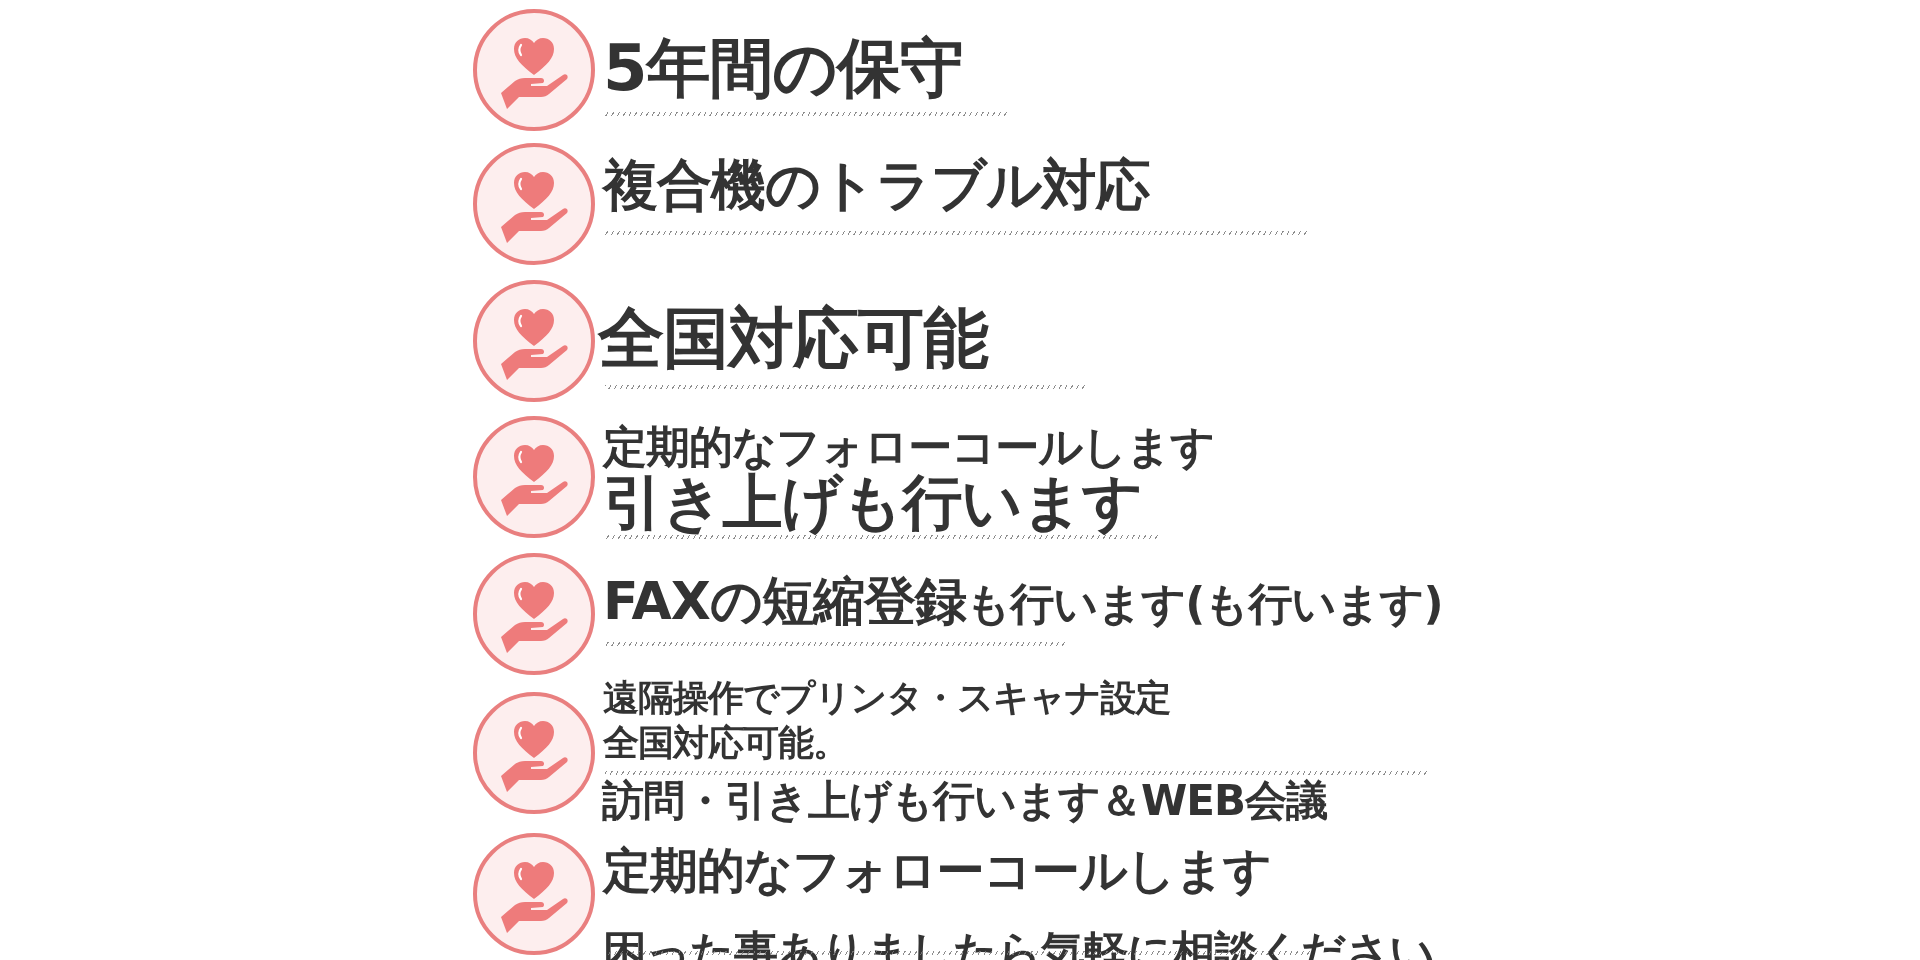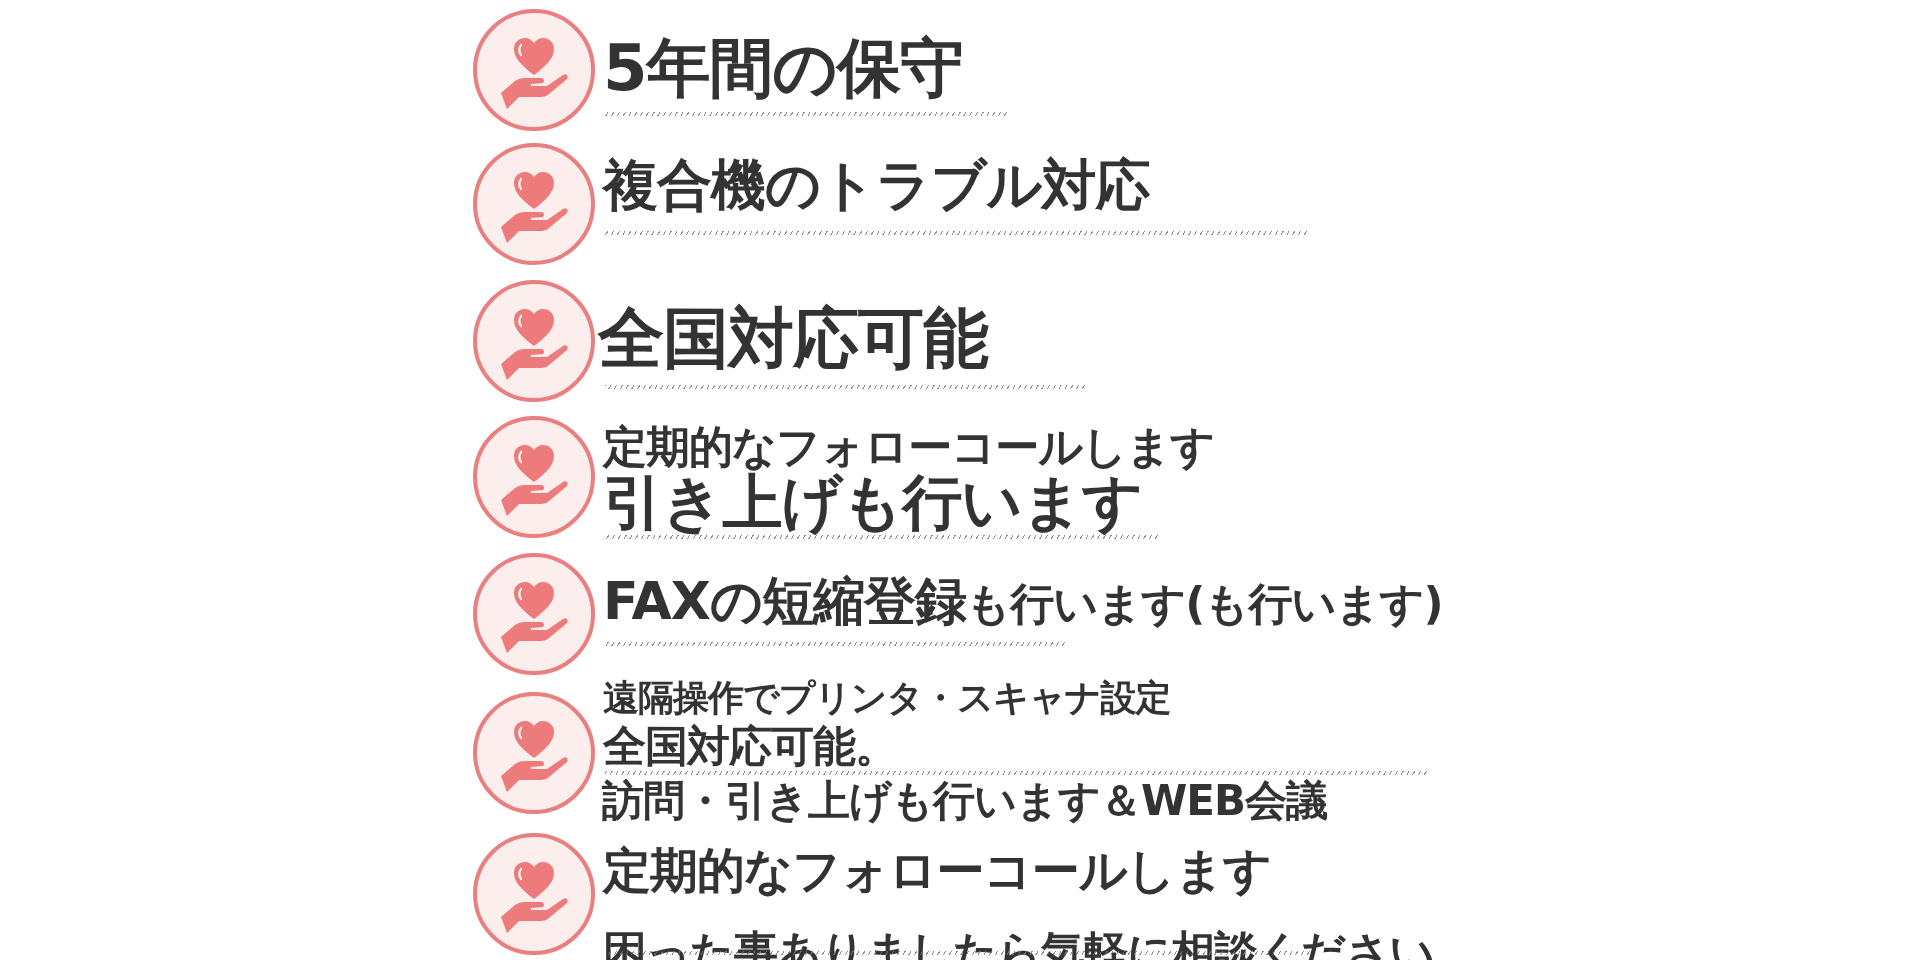--- a/index.html
+++ b/index.html
@@ -128,21 +128,21 @@
 
 <div class="item" style="top:0;">
   <div class="icon" style="top:692px;">
     <svg viewBox="0 0 114 114">
       <path d="M57 62 C44 52 37 45 37 36 C37 29 42 25 48 25 C52 25 55 27 57 30 C59 27 62 25 66 25 C72 25 77 29 77 36 C77 45 70 52 57 62 Z" fill="#EE7B7B"></path>
       <path d="M44 32 C42 35 42 39 44 42" stroke="#ffffff" stroke-width="2.2" fill="none" stroke-linecap="round"></path>
       <path d="M24 80 L38 68 C41 66 44 65 48 65 L64 65 C67 65 68 68 66 70 L54 71 L54 73 L70 73 L86 62 C89 60 92 63 90 66 L72 81 C70 83 67 84 64 84 L42 84 L30 96 Z" fill="#EE7B7B"></path>
     </svg>
   </div>
   <div class="line" style="left:603px; top:680px; font-size:36px;">遠隔操作でプリンタ・スキャナ設定</div>
-  <div class="line" style="left:603px; top:725px; font-size:43px;text-align:center;">全国対応可能。</div>
+  <div class="line" style="left:603px; top:725px; font-size:36px;text-align:center;">全国対応可能。</div>
   <div class="hatch" style="left:605px; top:771px; width:822px;"></div>
   <div class="line" style="left:602px; top:780px; font-size:42px;">訪問・引き上げも行います＆WEB会議</div>
 </div>
 
 <div class="item" style="top:0;">
   <div class="icon" style="top:833px;">
     <svg viewBox="0 0 114 114">
       <path d="M57 62 C44 52 37 45 37 36 C37 29 42 25 48 25 C52 25 55 27 57 30 C59 27 62 25 66 25 C72 25 77 29 77 36 C77 45 70 52 57 62 Z" fill="#EE7B7B"></path>
       <path d="M44 32 C42 35 42 39 44 42" stroke="#ffffff" stroke-width="2.2" fill="none" stroke-linecap="round"></path>
       <path d="M24 80 L38 68 C41 66 44 65 48 65 L64 65 C67 65 68 68 66 70 L54 71 L54 73 L70 73 L86 62 C89 60 92 63 90 66 L72 81 C70 83 67 84 64 84 L42 84 L30 96 Z" fill="#EE7B7B"></path>

